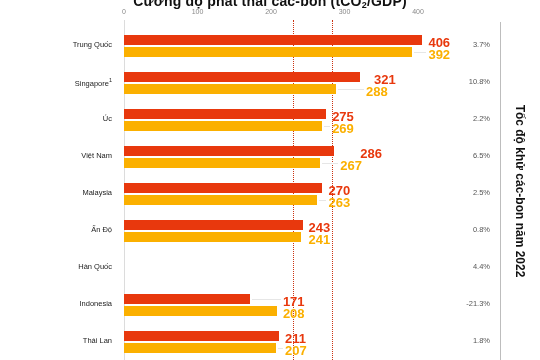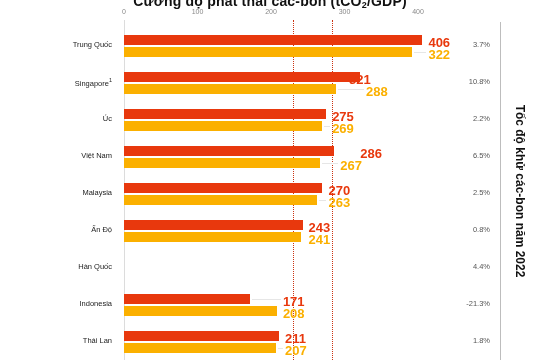--- a/index.html
+++ b/index.html
@@ -106,29 +106,29 @@
     <div class="baseline"></div>
   <div class="refline" style="left: 169.05px;"></div>
       <div class="refline" style="left: 208.005px;"></div>
       <div class="row" style="top: 9px;">
         <div class="country"><span>Trung Quốc</span></div>
         <div class="bars">
           <div class="bar red" style="width: 298.41px; background: rgb(232, 56, 13);"></div>
           <div class="vlabel red" style="left: 304.41px; color: rgb(232, 56, 13);">406</div>
           <div class="bar yel" style="width: 288.12px; background: rgb(251, 176, 0);"></div>
           <div class="leader yel" style="left: 290.12px; width: 12.29px;"></div>
-          <div class="vlabel yel" style="left: 304.41px; color: rgb(251, 176, 0);">322</div>
+          <div class="vlabel yel" style="left: 304.41px; color: rgb(251, 176, 0);">392</div>
         </div>
         <div class="pct">3.7%</div>
       </div>
       <div class="row" style="top: 46px;">
         <div class="country"><span>Singapore</span><sup>1</sup></div>
         <div class="bars">
           <div class="bar red" style="width: 235.935px; background: rgb(232, 56, 13);"></div>
-          <div class="vlabel red" style="left: 225px; color: rgb(232, 56, 13);">321</div>
+          <div class="vlabel red" style="left: 250px; color: rgb(232, 56, 13);">321</div>
           <div class="bar yel" style="width: 211.68px; background: rgb(251, 176, 0);"></div>
           <div class="leader yel" style="left: 213.68px; width: 26.255px;"></div>
           <div class="vlabel yel" style="left: 241.935px; color: rgb(251, 176, 0);">288</div>
         </div>
         <div class="pct">10.8%</div>
       </div>
       <div class="row" style="top: 83px;">
         <div class="country"><span>Úc</span></div>
         <div class="bars">
           <div class="bar red" style="width: 202.125px; background: rgb(232, 56, 13);"></div>

